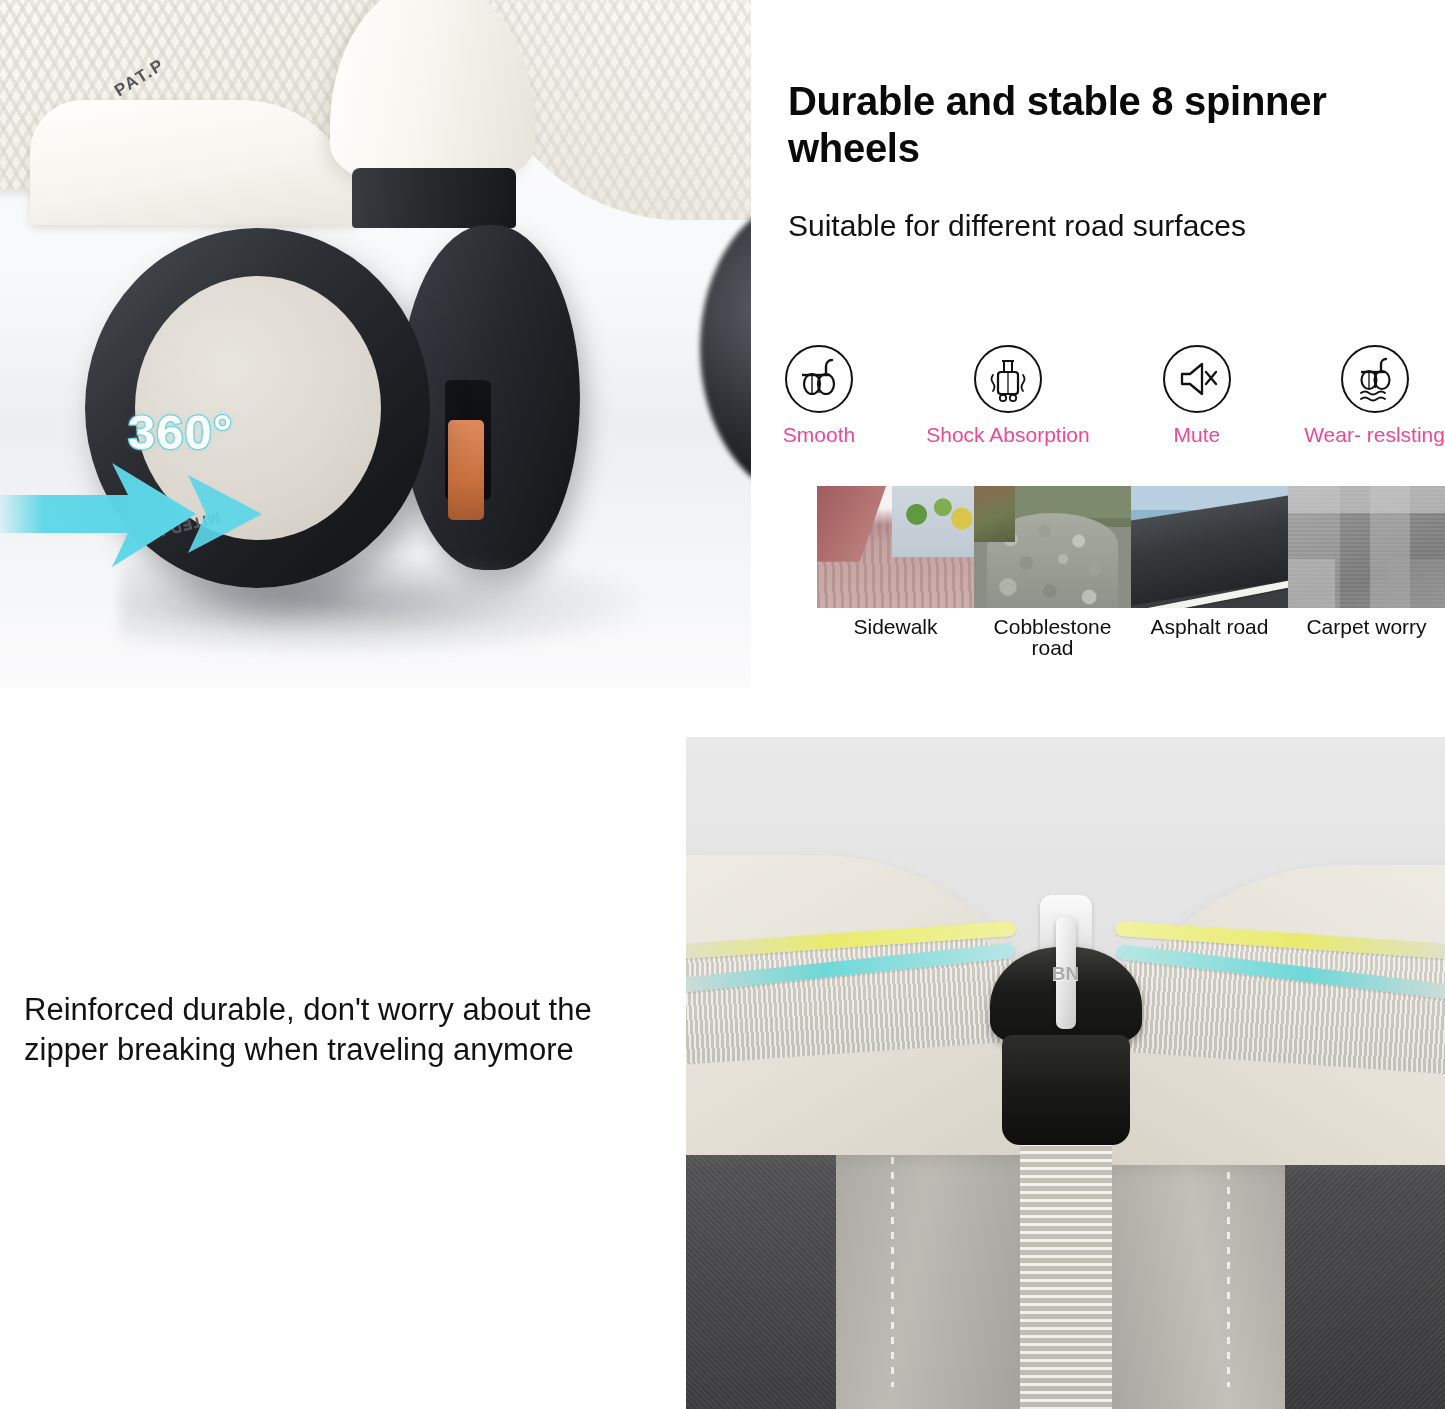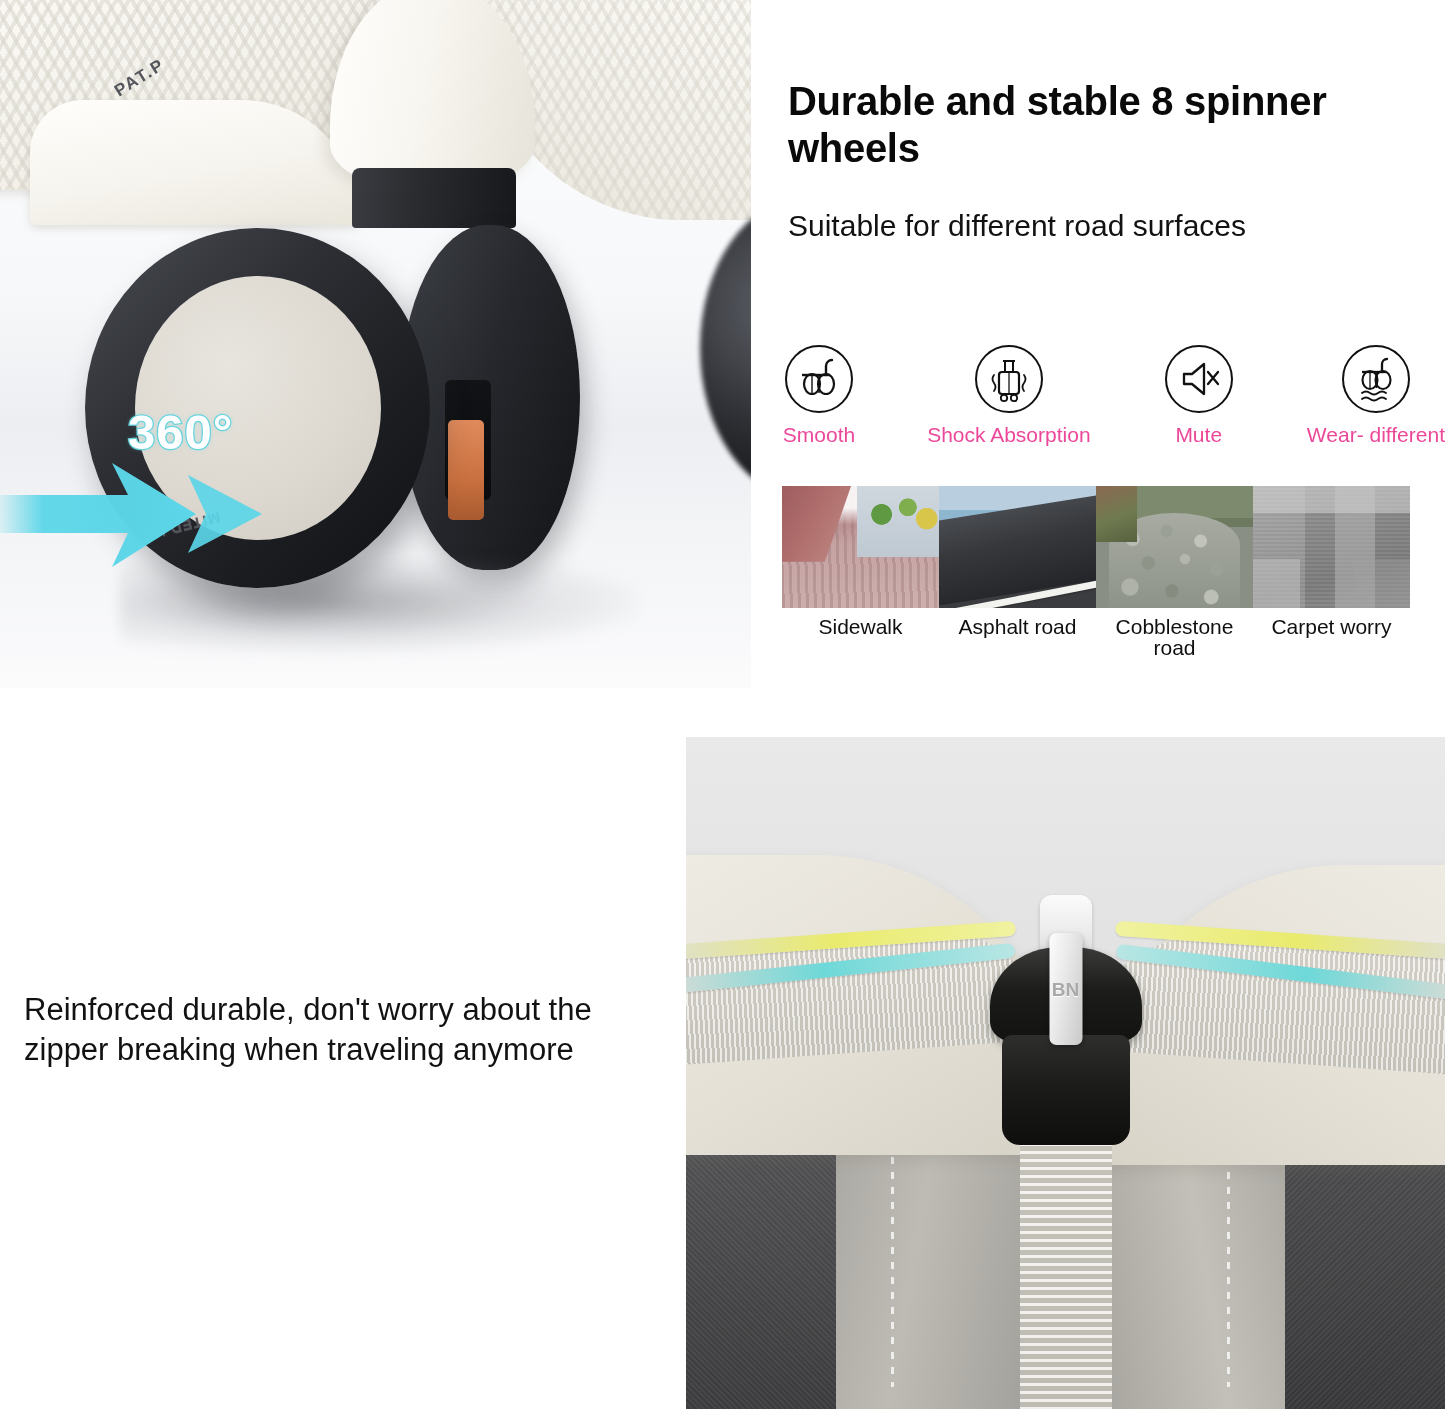--- a/index.html
+++ b/index.html
@@ -138,21 +138,21 @@
   .icon-circle {
     width:74px; height:74px; border-radius:50%;
     display:flex; align-items:center; justify-content:center;
   }
   .icon-label {
     margin-top:7px; font-size:21px; color:#ec4899; white-space:nowrap;
   }
 
   .thumb-row {
     position:absolute; left:0px; top:474px; width:663px;
-    display:flex; justify-content:flex-start;
+    display:flex; justify-content:flex-end;
   }
   .thumb-item { width:157px; display:flex; flex-direction:column; align-items:center; }
   .thumb-img {
     width:157px; height:122px; overflow:hidden; position:relative;
     background:#c9c9c9;
   }
   .thumb-label {
     margin-top:8px; font-size:21px; color:#101010; text-align:center; line-height:1.02;
   }
 
@@ -327,22 +327,22 @@
     box-shadow:0 2px 4px rgba(0,0,0,.18);
   }
   .zp-slider-body {
     position:absolute; left:50%; top:52px; transform:translateX(-50%);
     width:152px; height:96px;
     background:linear-gradient(180deg,#3b3b39 0%,#1c1c1b 45%,#121211 100%);
     border-radius:46% 46% 18% 18% / 62% 62% 22% 22%;
     box-shadow:0 4px 8px rgba(0,0,0,.3);
   }
   .zp-pull {
-    position:absolute; left:50%; top:38px; transform:translateX(-50%);
-    width:33px; height:112px; border-radius:7px;
+    position:absolute; left:50%; top:22px; transform:translateX(-50%);
+    width:20px; height:112px; border-radius:7px;
     background:linear-gradient(100deg,#fdfdfd 0%,#e9e9e9 42%,#c9c9c9 100%);
     box-shadow:0 2px 5px rgba(0,0,0,.26);
     display:flex; align-items:center; justify-content:center;
   }
   .zp-pull-text {
     font-size:19px; font-weight:700; color:#a9a9a9; line-height:1.0;
     letter-spacing:0; text-align:center;
     text-shadow:0 1px 0 rgba(255,255,255,.9);
   }
   .zp-foot {
@@ -484,43 +484,43 @@
               <circle cx="37" cy="37" r="33" fill="none" stroke="#111" stroke-width="2"></circle>
               <path d="M23 30 H47" stroke="#111" stroke-width="2.3" fill="none"></path>
               <path d="M43 30 V22 a5 5 0 0 1 5 -5" stroke="#111" stroke-width="2.3" fill="none" stroke-linecap="round"></path>
               <ellipse cx="31" cy="38" rx="7.5" ry="9" fill="none" stroke="#111" stroke-width="2.1"></ellipse>
               <ellipse cx="44" cy="38" rx="7.5" ry="9" fill="none" stroke="#111" stroke-width="2.1"></ellipse>
               <path d="M31 30 V47 M37.5 31 V46" stroke="#111" stroke-width="1.3"></path>
               <path d="M23 51 q4 -3 8 0 t8 0 t8 0" stroke="#111" stroke-width="1.9" fill="none" stroke-linecap="round"></path>
               <path d="M23 57 q4 -3 8 0 t8 0 t8 0" stroke="#111" stroke-width="1.9" fill="none" stroke-linecap="round"></path>
             </svg>
           </div>
-          <div class="icon-label">Wear- different</div>
+          <div class="icon-label">Wear- reslsting</div>
         </div>
       </div>
 
       <div class="thumb-row">
         <div class="thumb-item">
           <div class="thumb-img">
             <div class="tn-sidewalk"></div>
           </div>
           <div class="thumb-label">Sidewalk</div>
         </div>
         <div class="thumb-item">
           <div class="thumb-img">
+            <div class="tn-cobble"></div>
+          </div>
+          <div class="thumb-label">Cobblestone road</div>
+        </div>
+        <div class="thumb-item">
+          <div class="thumb-img">
             <div class="tn-asphalt"></div>
             <div class="tn-asphalt-line"></div>
           </div>
           <div class="thumb-label">Asphalt road</div>
-        </div>
-        <div class="thumb-item">
-          <div class="thumb-img">
-            <div class="tn-cobble"></div>
-          </div>
-          <div class="thumb-label">Cobblestone road</div>
         </div>
         <div class="thumb-item">
           <div class="thumb-img">
             <div class="tn-carpet"></div>
           </div>
           <div class="thumb-label">Carpet worry</div>
         </div>
       </div>
     </div>
   </div>

